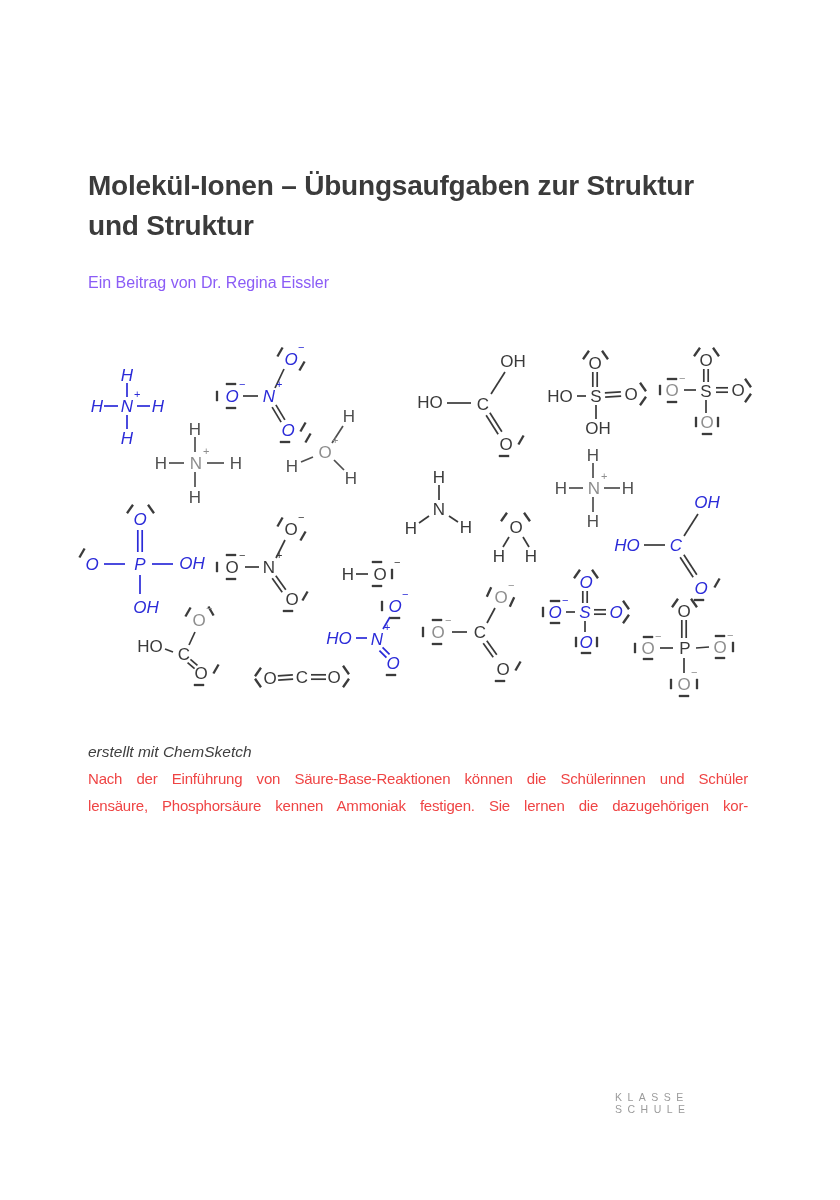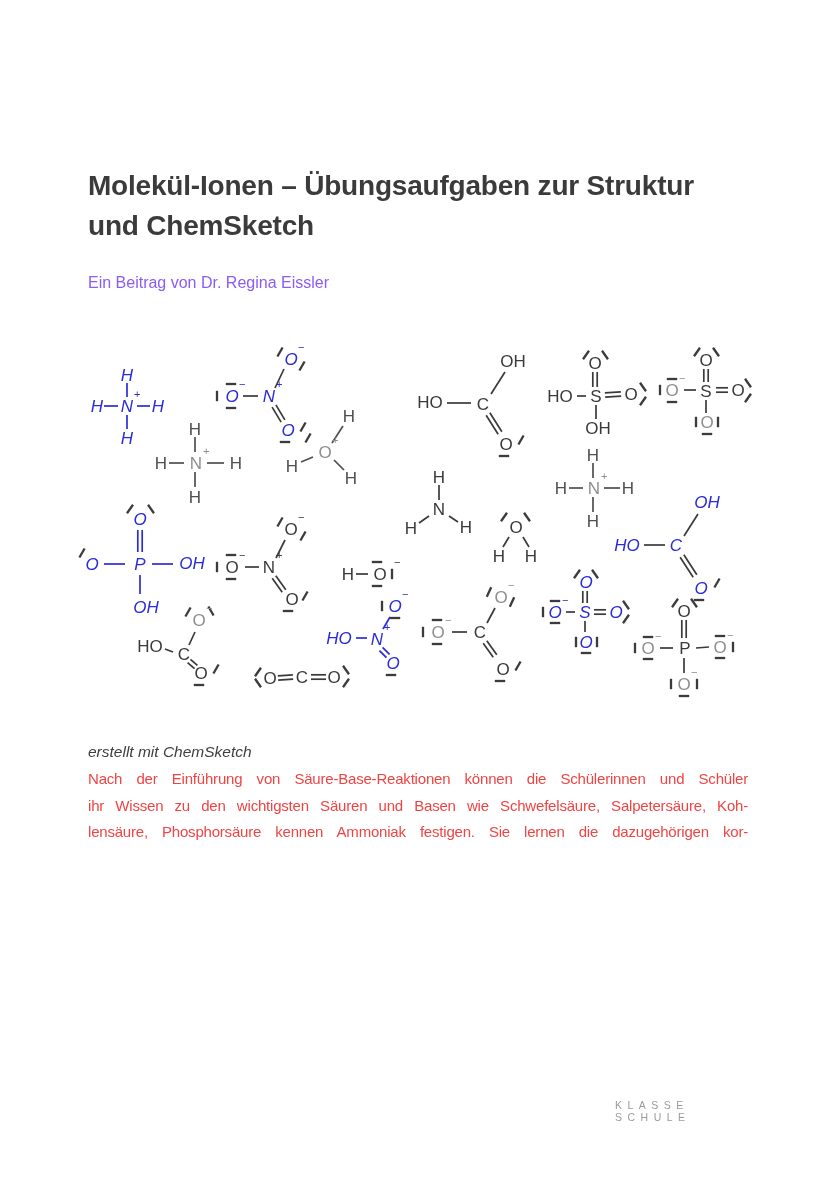--- a/index.html
+++ b/index.html
@@ -12,31 +12,31 @@
   #mol-svg text{font-family:"Liberation Sans",sans-serif;}
   #caption{position:absolute;left:88px;top:710px;font-size:15.5px;font-style:italic;color:#3f3f3f;margin-top:33px;}
   #body{position:absolute;left:88px;top:766px;width:660px;font-size:15px;line-height:26.5px;
         color:#ef4444;letter-spacing:-0.2px;}
   #body .jline{text-align:justify;text-align-last:justify;white-space:normal;}
   #body .lastline{text-align:left;}
   #logo{position:absolute;left:586px;top:1088px;width:170px;}
   #logo .brandrow{position:relative;white-space:nowrap;}
   #logo .brand{font-size:35px;font-weight:800;letter-spacing:2px;color:#3a3a40;}
   #logo .comma{position:absolute;font-size:52px;font-weight:700;line-height:0;top:24px;right:-8px;}
-  #logo .tagline{margin-top:11px;padding-left:29px;font-size:10.5px;letter-spacing:5.5px;
+  #logo .tagline{margin-top:3px;padding-left:29px;font-size:10.5px;letter-spacing:5.5px;
                  color:#9b9b9b;font-weight:400;}
 </style>
 </head>
 <body>
 
 <div id="page">
 
   <div id="title">
     <div>Molekül-Ionen – Übungsaufgaben zur Struktur</div>
-    <div>und ChemSketch</div>
+    <div>und Struktur</div>
   </div>
 
   <div id="byline">Ein Beitrag von Dr. Regina Eissler</div>
 
   <svg id="mol-svg" viewBox="0 0 840 1200" xmlns="http://www.w3.org/2000/svg">
       <g>
         <line x1="127" y1="383" x2="127" y2="397" stroke="#2B2BD8" stroke-width="1.7" stroke-linecap="butt"></line>
         <line x1="104" y1="406" x2="118" y2="406" stroke="#2B2BD8" stroke-width="1.7" stroke-linecap="butt"></line>
         <line x1="137" y1="406" x2="150" y2="406" stroke="#2B2BD8" stroke-width="1.7" stroke-linecap="butt"></line>
         <line x1="127" y1="415" x2="127" y2="429" stroke="#2B2BD8" stroke-width="1.7" stroke-linecap="butt"></line>
@@ -340,21 +340,20 @@
         <text x="727" y="639" fill="#8E8E8E" text-anchor="start" font-size="11">−</text>
         <text x="684" y="690" fill="#8E8E8E" text-anchor="middle" font-size="17" font-style="normal">O</text>
         <text x="691" y="676" fill="#8E8E8E" text-anchor="start" font-size="11">−</text>
       </g>
     </svg>
 
   <div id="caption">erstellt mit ChemSketch</div>
 
   <div id="body">
     <div class="jline">Nach der Einführung von Säure-Base-Reaktionen können die Schülerinnen und Schüler</div>
-    <div class="jline">ihr Wissen zu den wichtigsten Säuren und Basen wie Schwefelsäure, Salpetersäure, Koh-</div>
     <div class="jline">lensäure, Phosphorsäure kennen Ammoniak festigen. Sie lernen die dazugehörigen kor-</div>
   </div>
 
   <div id="logo">
     <div class="tagline" style="color: rgb(155, 155, 155);">KLASSE SCHULE</div>
   </div>
 
 </div>
 
 </body></html>

